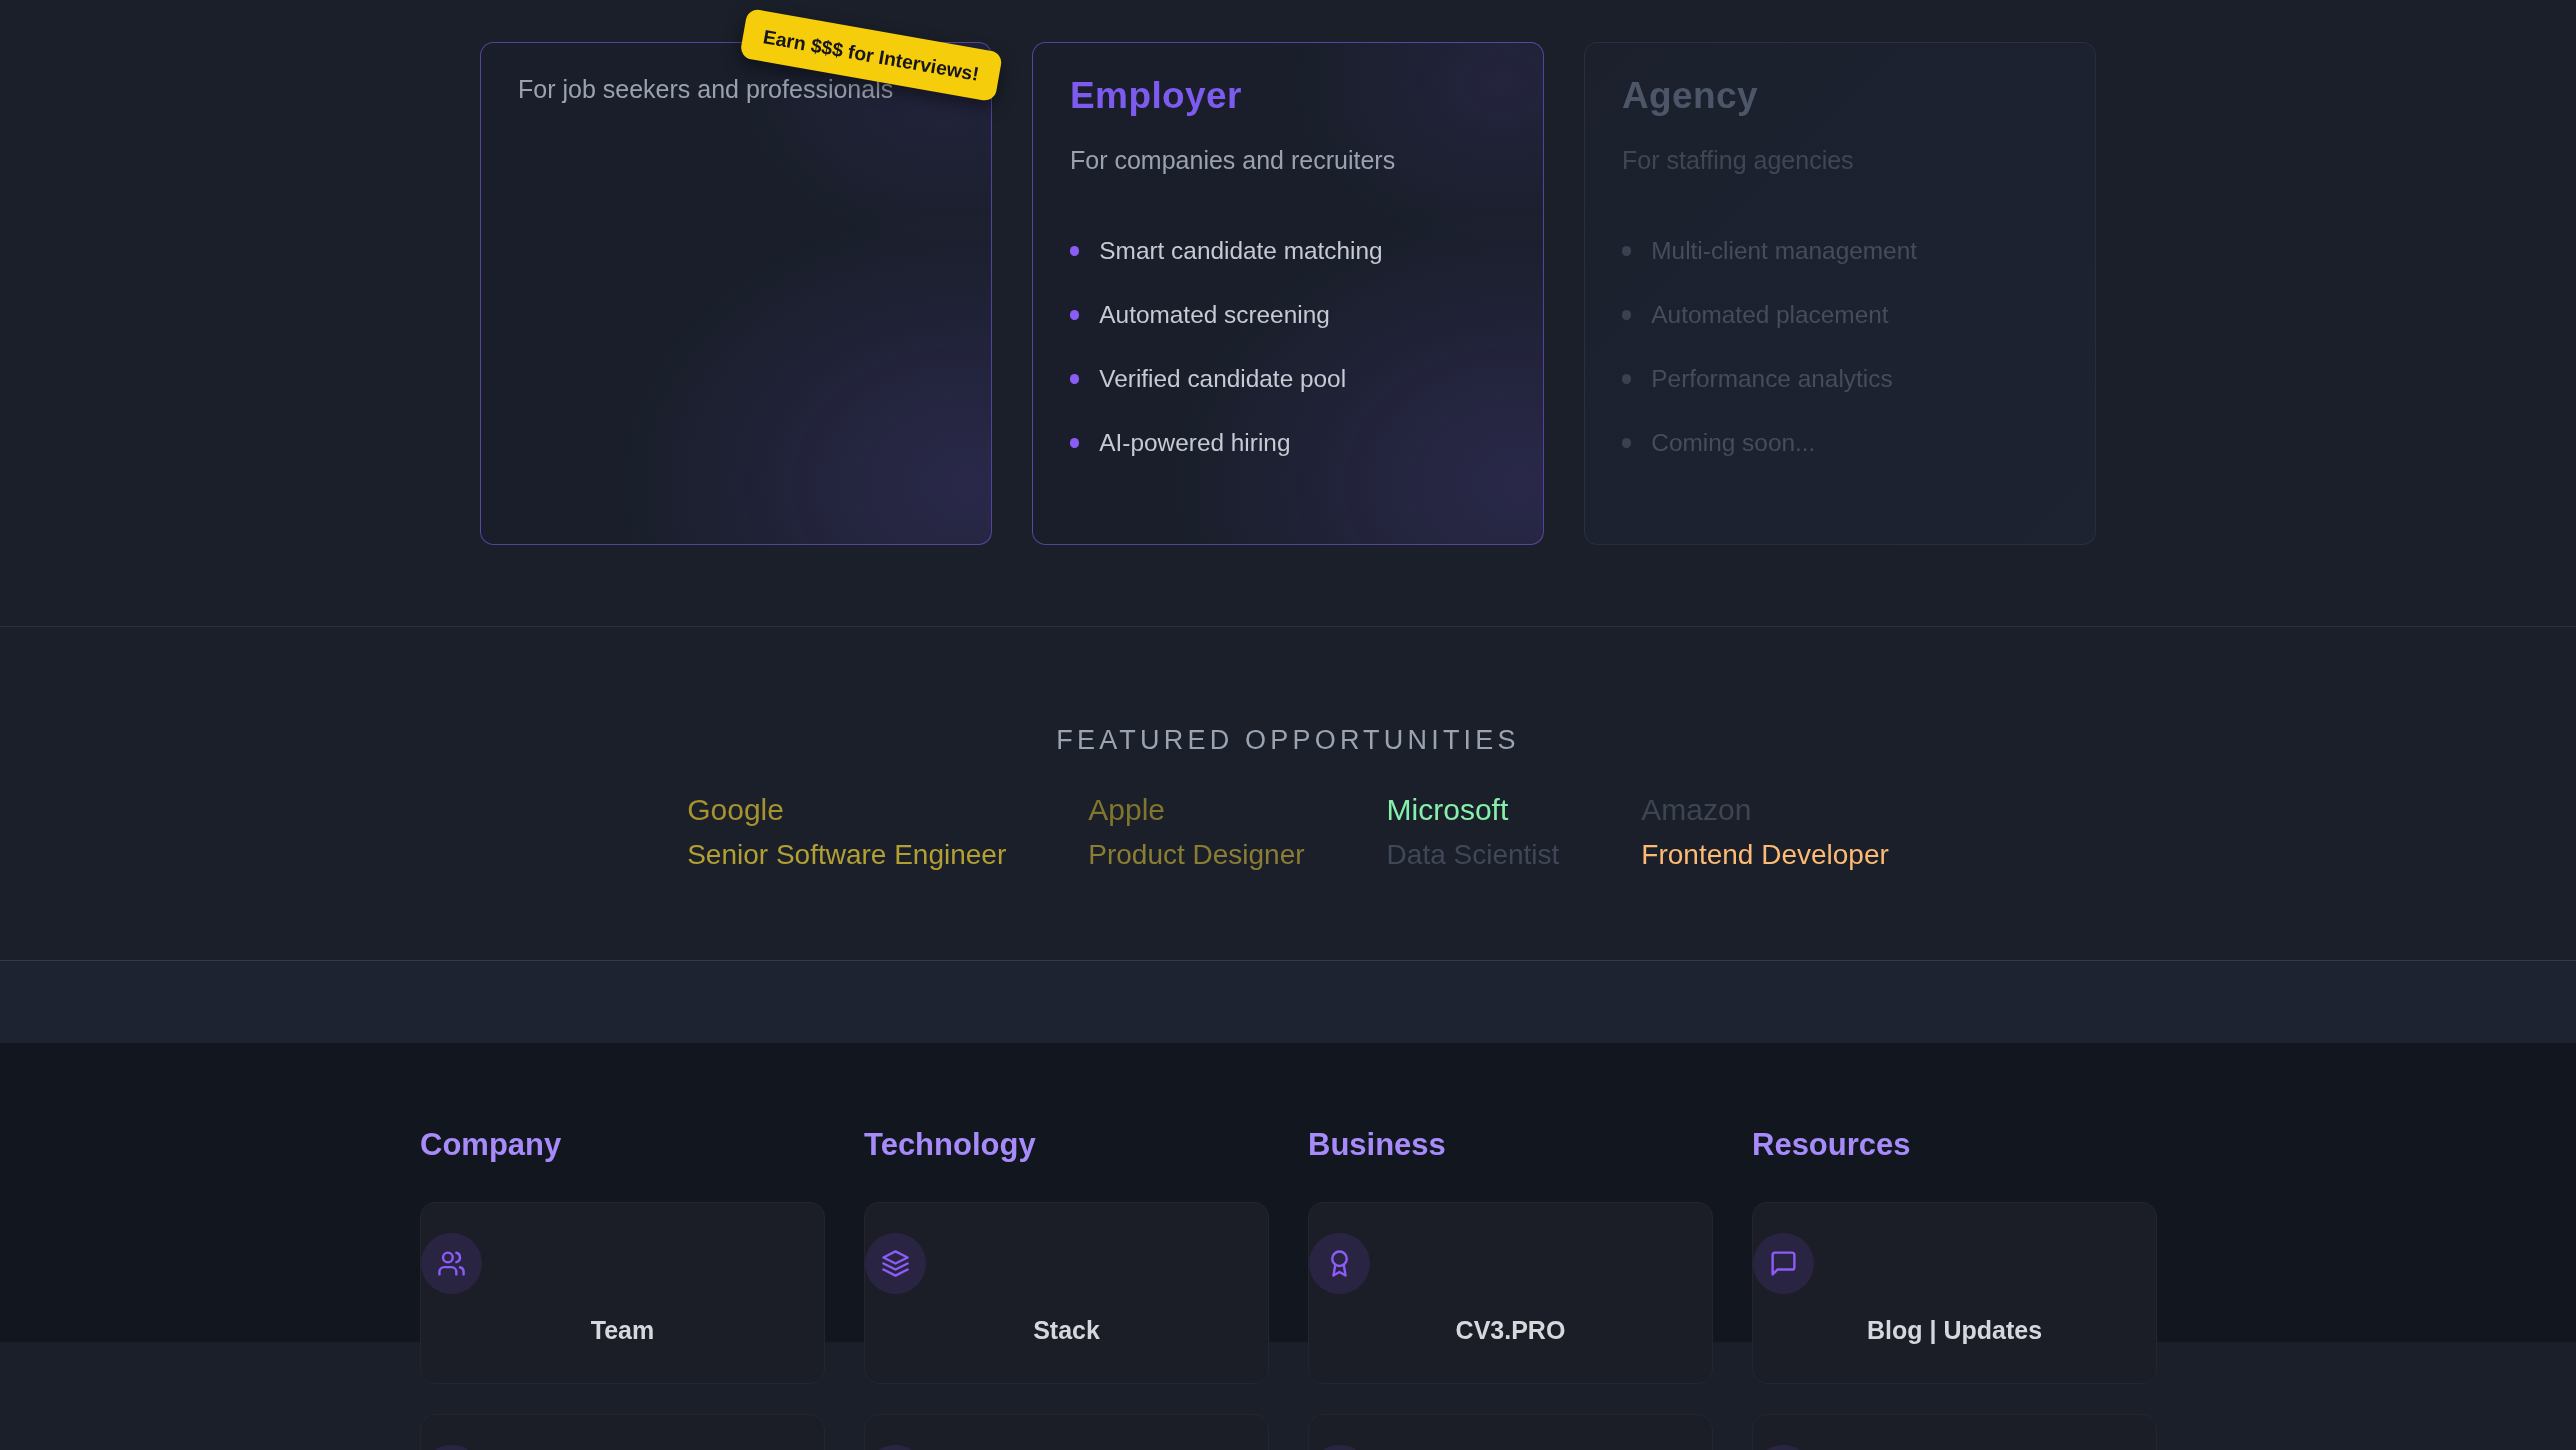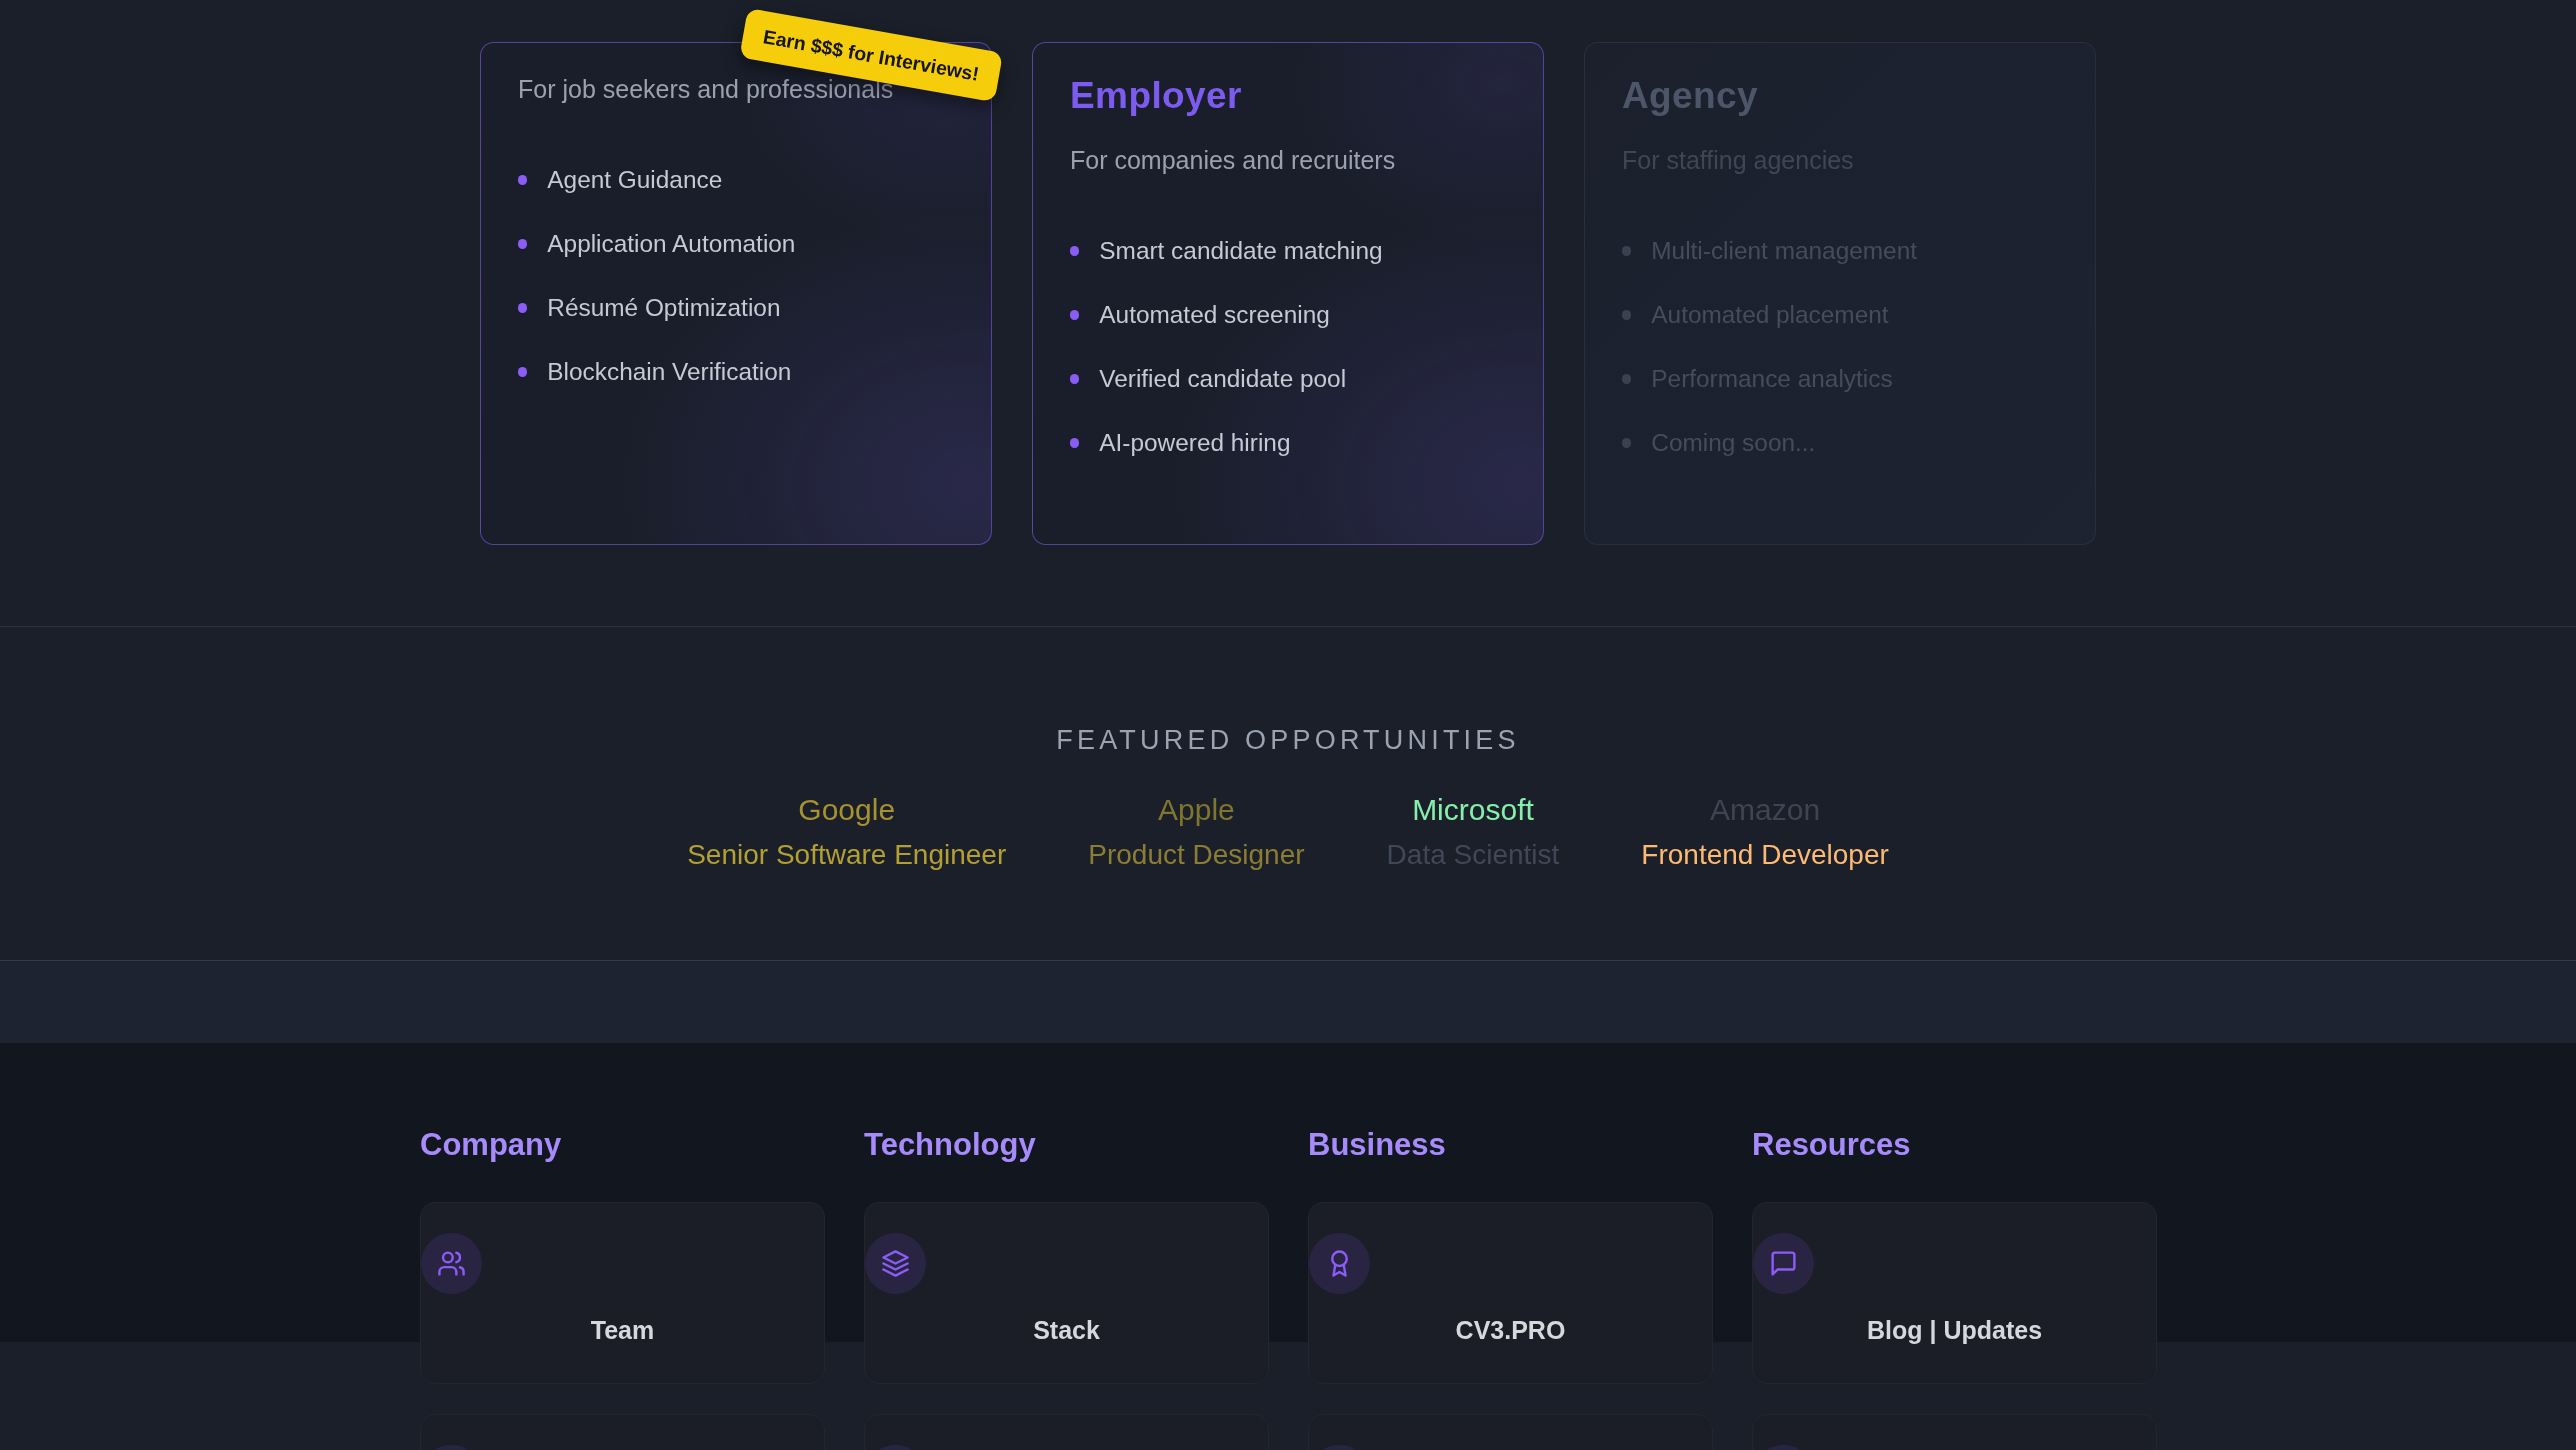--- a/index.html
+++ b/index.html
@@ -106,21 +106,21 @@
     letter-spacing: 4.2px;
     color: #9aa3b1;
   }
   .featured-row {
     display: flex;
     justify-content: center;
     align-items: flex-start;
     gap: 82px;
     margin-top: 37px;
   }
-  .featured-item { text-align: center; cursor: pointer; }
+  .featured-item { cursor: pointer; }
   .featured-company { font-size: 30px; margin-bottom: 11.8px; }
   .featured-role { font-size: 28px; }
 
   
   .footer-strip {
     height: 82px;
     background: #1d2330;
   }
 
   
@@ -181,38 +181,20 @@
 </head>
 <body>
 
 <section class="plans-section">
   <div class="promo-badge">Earn $$$ for Interviews!</div>
 
   <div class="plans-row">
 
     <div class="plan-card">
       <p class="plan-subtitle">For job seekers and professionals</p>
-      <ul class="plan-features">
-        <li>
-            <span class="bullet"></span>
-            <span>Agent Guidance</span>
-          </li>
-        <li>
-            <span class="bullet"></span>
-            <span>Application Automation</span>
-          </li>
-        <li>
-            <span class="bullet"></span>
-            <span>Résumé Optimization</span>
-          </li>
-        <li>
-            <span class="bullet"></span>
-            <span>Blockchain Verification</span>
-          </li>
-      </ul>
     </div>
 
     <div class="plan-card">
       <h3 class="plan-title">Employer</h3>
       <p class="plan-subtitle">For companies and recruiters</p>
       <ul class="plan-features">
         <li>
             <span class="bullet"></span>
             <span>Smart candidate matching</span>
           </li>

